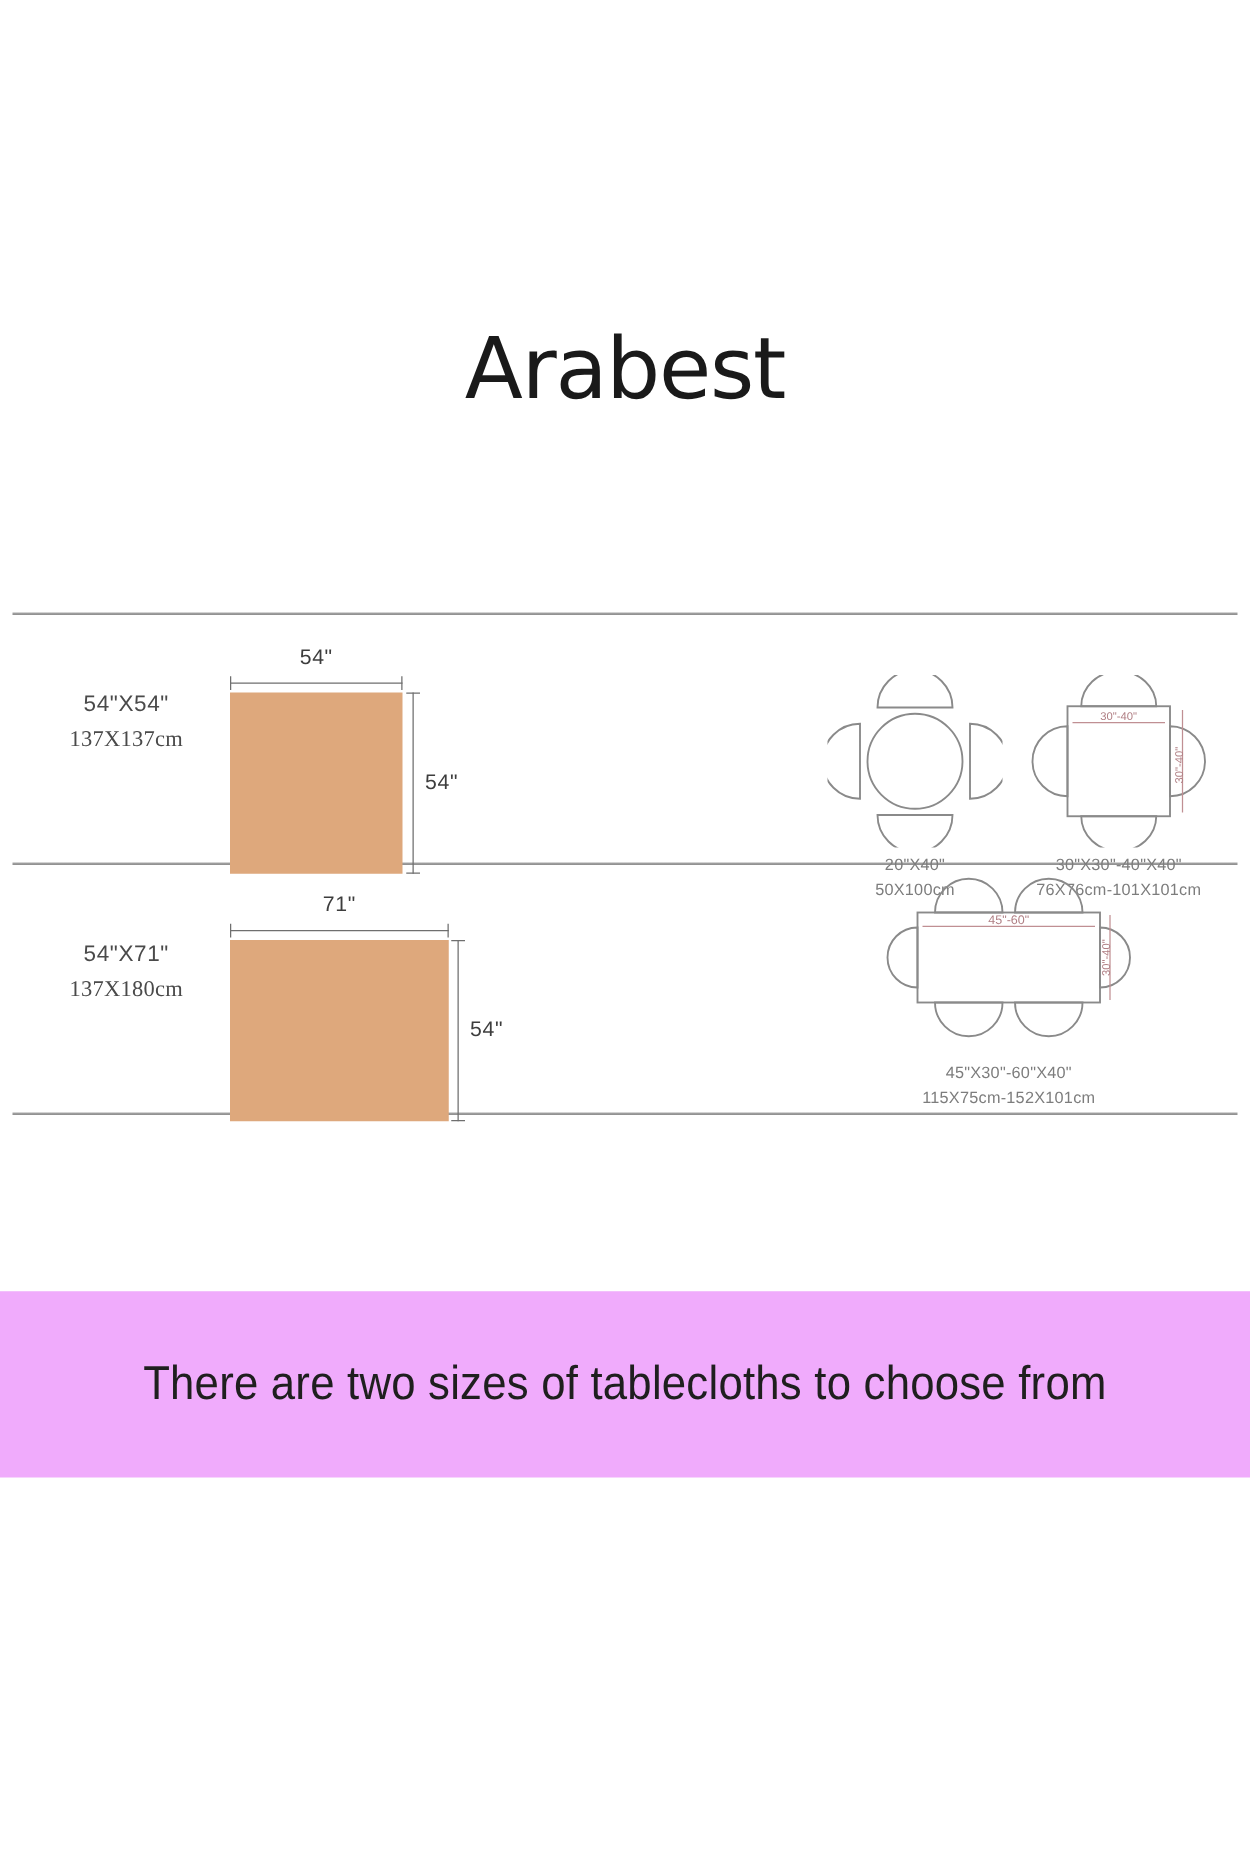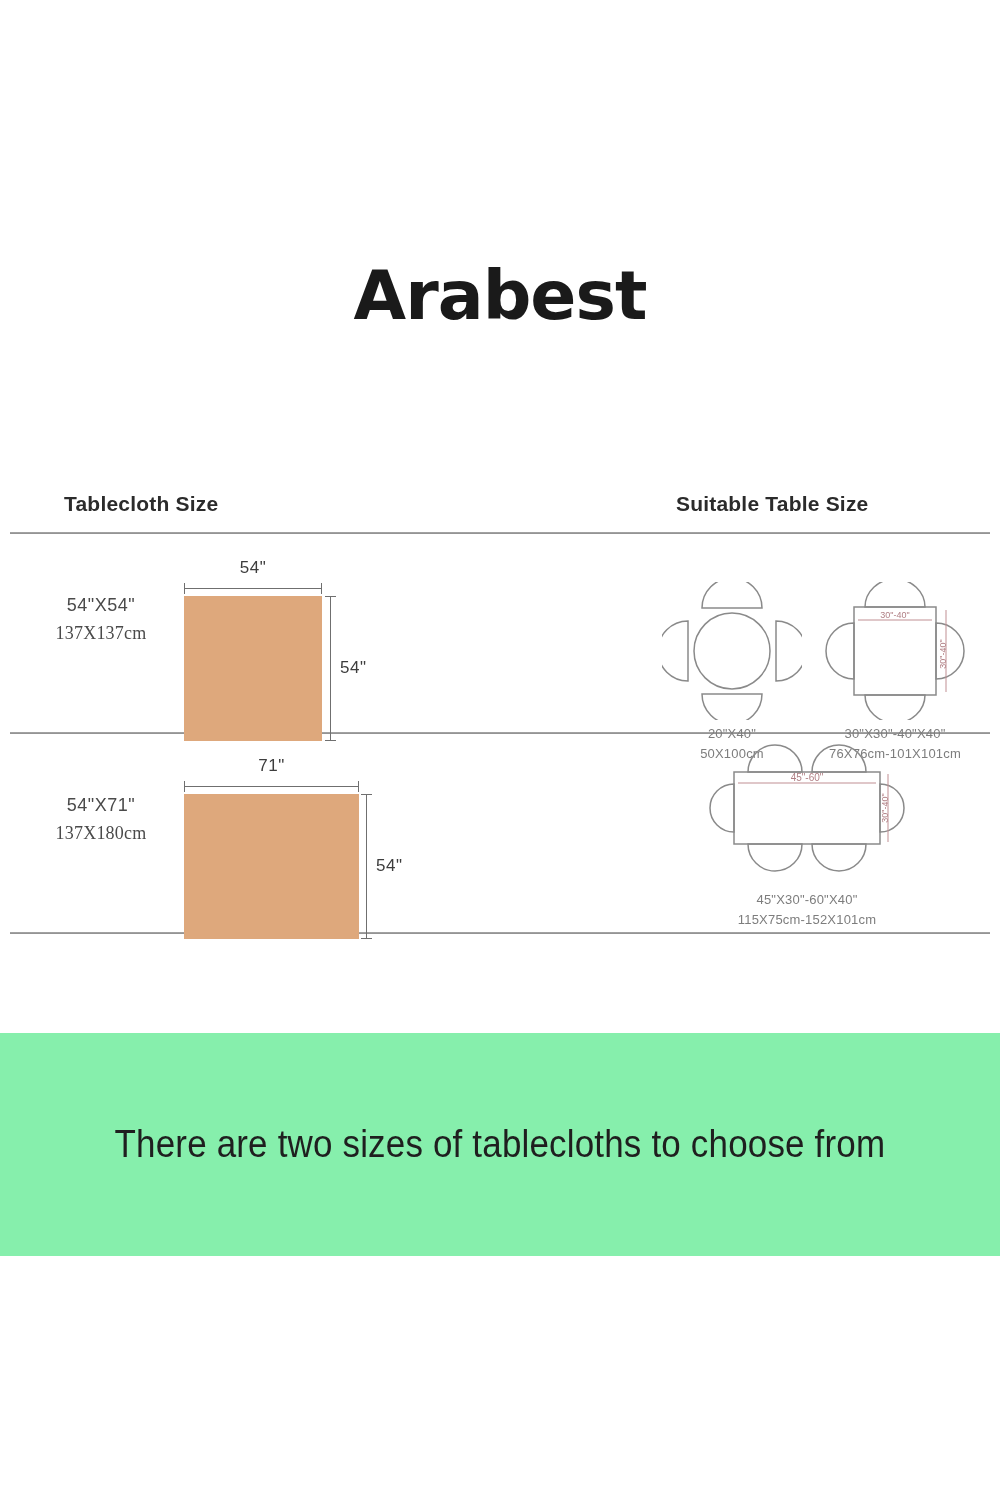--- a/index.html
+++ b/index.html
@@ -18,21 +18,21 @@
   .brand-wrap {
     position: absolute;
     top: 262px;
     left: 0;
     width: 1000px;
     text-align: center;
   }
   .brand {
     font-family: "DejaVu Sans", sans-serif;
     font-size: 68px;
-    font-weight: 700;
+    font-weight: 400;
     letter-spacing: -1px;
     color: #1a1a1a;
     line-height: 1;
   }
 
   
   .chart {
     position: absolute;
     top: 490px;
     left: 0;
@@ -136,22 +136,22 @@
     letter-spacing: .2px;
     white-space: nowrap;
   }
 
   
   .banner {
     position: absolute;
     left: 0;
     top: 1033px;
     width: 1000px;
-    height: 223px;
-    background: #86efac;
+    height: 149px;
+    background: #f0abfc;
     display: flex;
     align-items: center;
     justify-content: center;
   }
   .banner-text {
     font-family: "Liberation Sans Narrow", "Liberation Sans", sans-serif;
     font-size: 38px;
     color: #1f1f1f;
     transform: scaleX(.92);
     letter-spacing: .2px;
@@ -160,24 +160,20 @@
 </style>
 </head>
 <body>
 
 <div class="brand-wrap">
   <div class="brand">Arabest</div>
 </div>
 
 <div class="chart">
 
-  <div class="head-row">
-    <div class="col-head left">Tablecloth Size</div>
-    <div class="col-head right">Suitable Table Size</div>
-  </div>
 
   <div class="rule"></div>
 
   <div class="row">
 
     <div class="size-label" style="top:58px;">
       <div class="l1">54"X54"</div>
       <div class="l2">137X137cm</div>
     </div>
 

